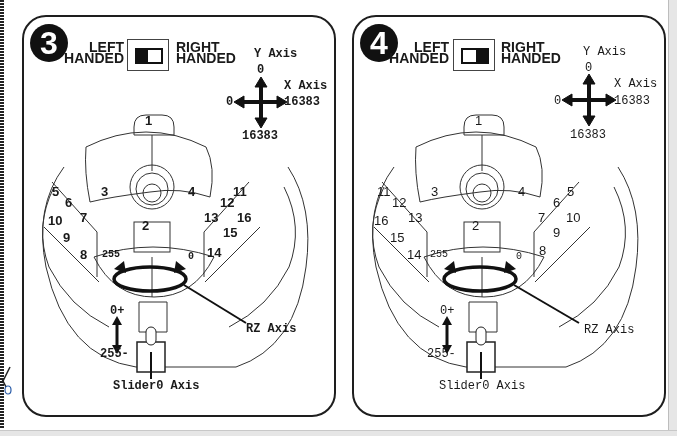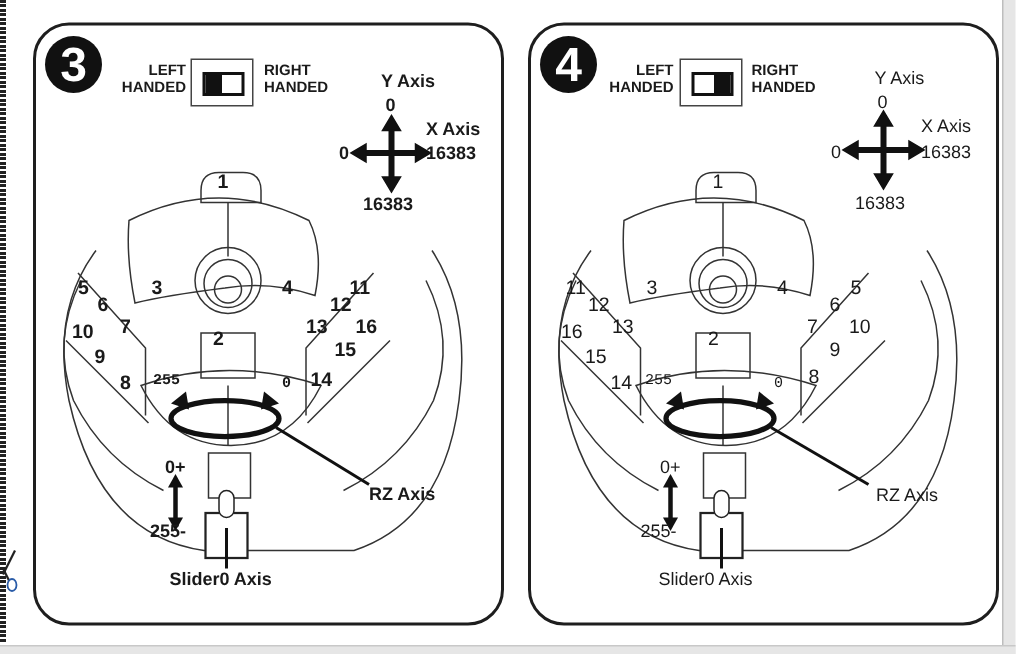--- a/index.html
+++ b/index.html
@@ -8,26 +8,26 @@
   .cut-line { position:absolute; left:0; top:0; width:4px; height:428px;
               background: repeating-linear-gradient(to bottom, #222 0 2px, #fff 2px 3px); }
   .scissors { position:absolute; left:0; top:365px; width:14px; height:30px; }
   .right-edge { position:absolute; right:0; top:0; width:8px; height:436px; background:#e6e6e6; border-left:1px solid #bdbdbd; }
   .bottom-edge { position:absolute; left:0; bottom:0; width:677px; height:5px; background:#e6e6e6; border-top:1px solid #c8c8c8; }
   .panel { position:absolute; top:15px; width:310px; height:398px; border:2.5px solid #1e1e1e; border-radius:24px; background:#fff; }
   #panel-3 { left:22px; }
   #panel-4 { left:352px; }
   .badge { position:absolute; left:6px; top:7px; width:38px; height:38px; border-radius:50%; background:#111; color:#fff;
            font-weight:bold; font-size:32px; line-height:38px; text-align:center; }
-  .hand-label { position:absolute; top:25px; font-size:10px; font-weight:bold; line-height:11px; }
+  .hand-label { position:absolute; top:25px; font-size:14px; font-weight:bold; line-height:11px; }
   .hand-left { text-align:right; width:60px; }
   .switch-box { position:absolute; top:22px; width:40px; height:30px; border:1px solid #444; }
   .switch-inner { position:absolute; left:7px; top:8px; width:24px; height:12px; border:2px solid #111; background:#fff; }
   .switch-knob { position:absolute; top:0; width:11px; height:12px; background:#111; }
-  .axis-text { position:absolute; font-size:12px; font-weight:bold; white-space:nowrap; }
+  .axis-text { position:absolute; font-size:12px; font-weight:bold; white-space:nowrap;font-family:Liberation Mono, monospace; }
   .p4 .axis-text { font-weight:normal; }
   .svg-layer { position:absolute; left:0; top:0; }
   .num { position:absolute; font-size:13px; font-weight:bold; }
   .p4 .num { font-weight:normal; }
   .small { font-size:10px;font-family:Liberation Mono, monospace; }
 </style>
 </head>
 <body>
 
 <div class="cut-line"></div>

